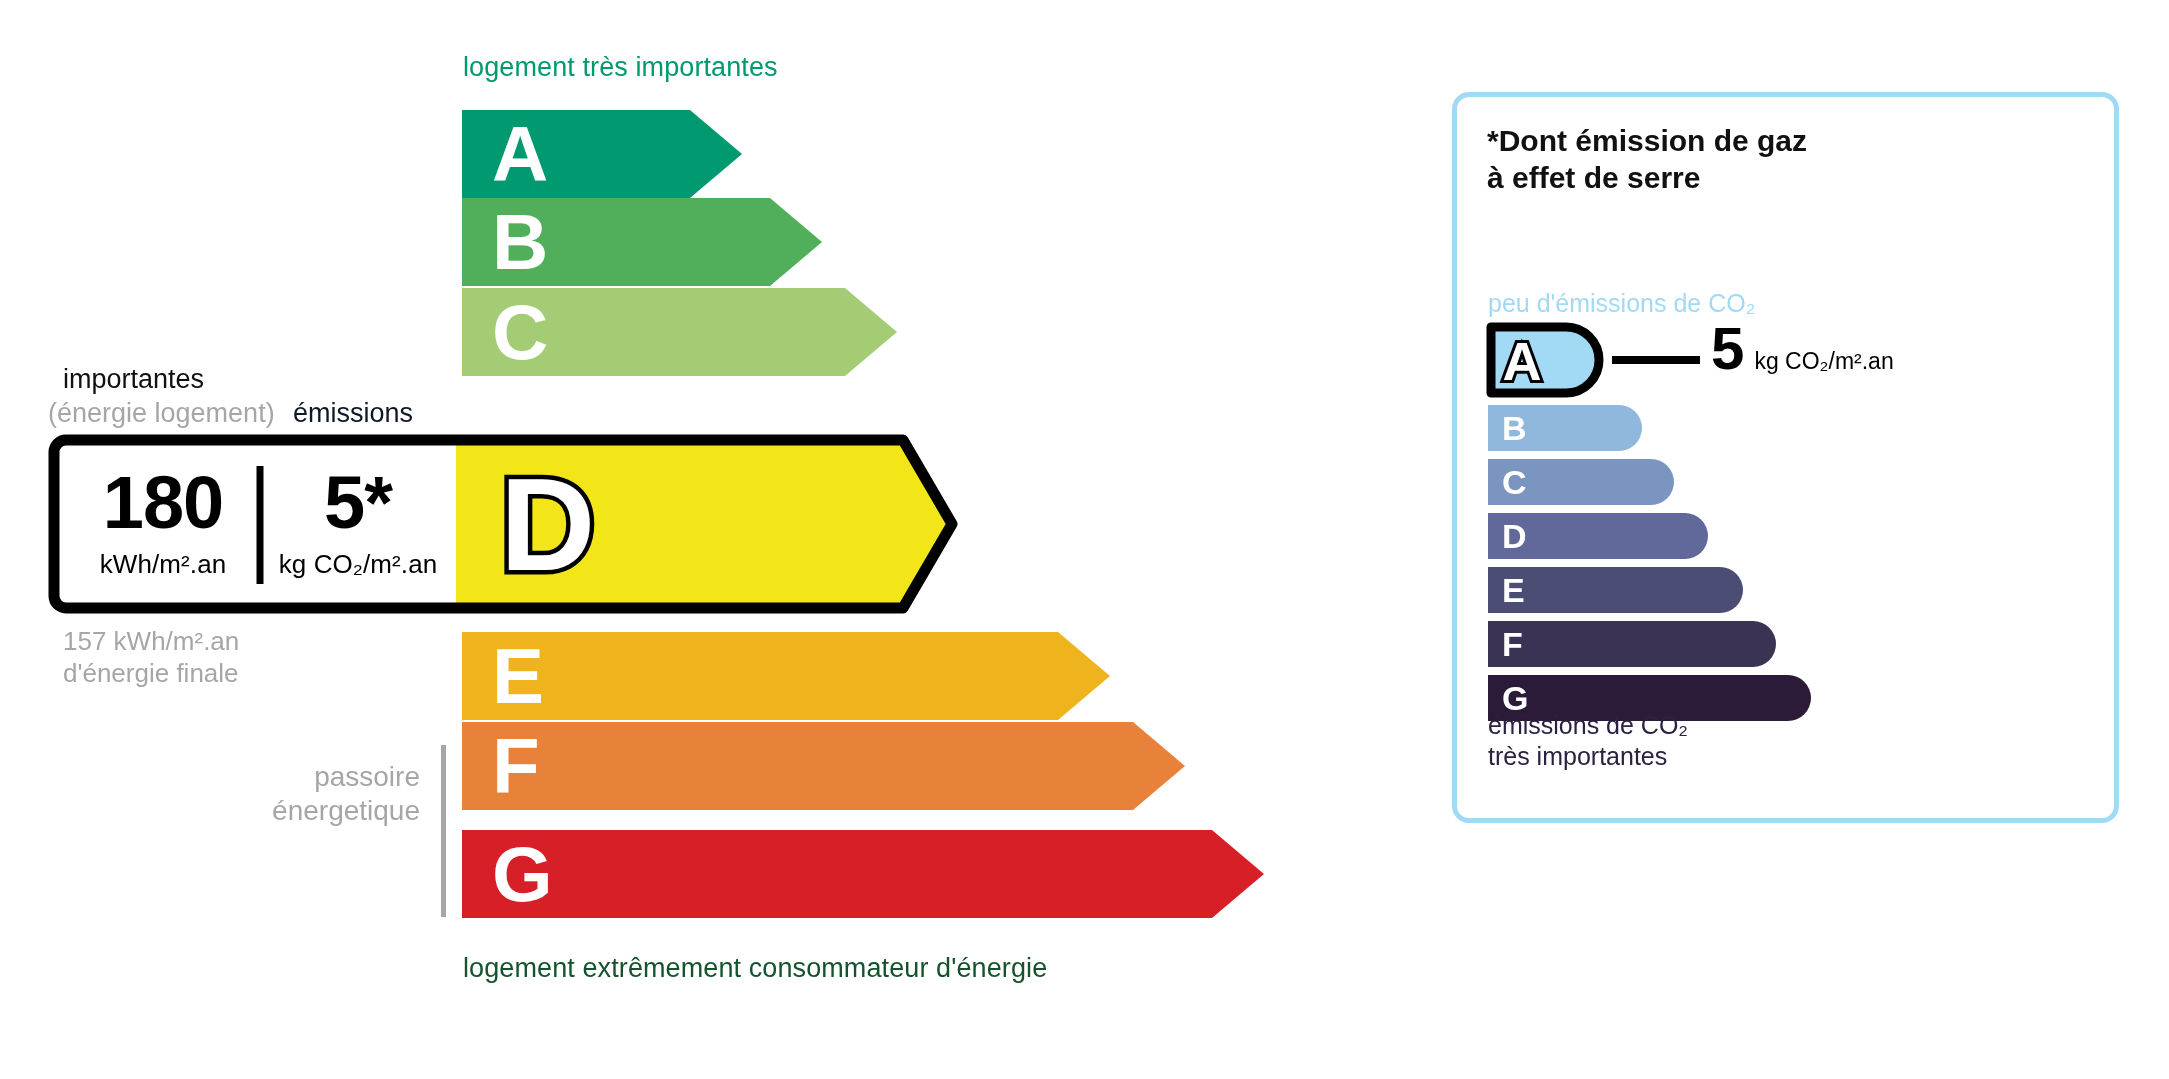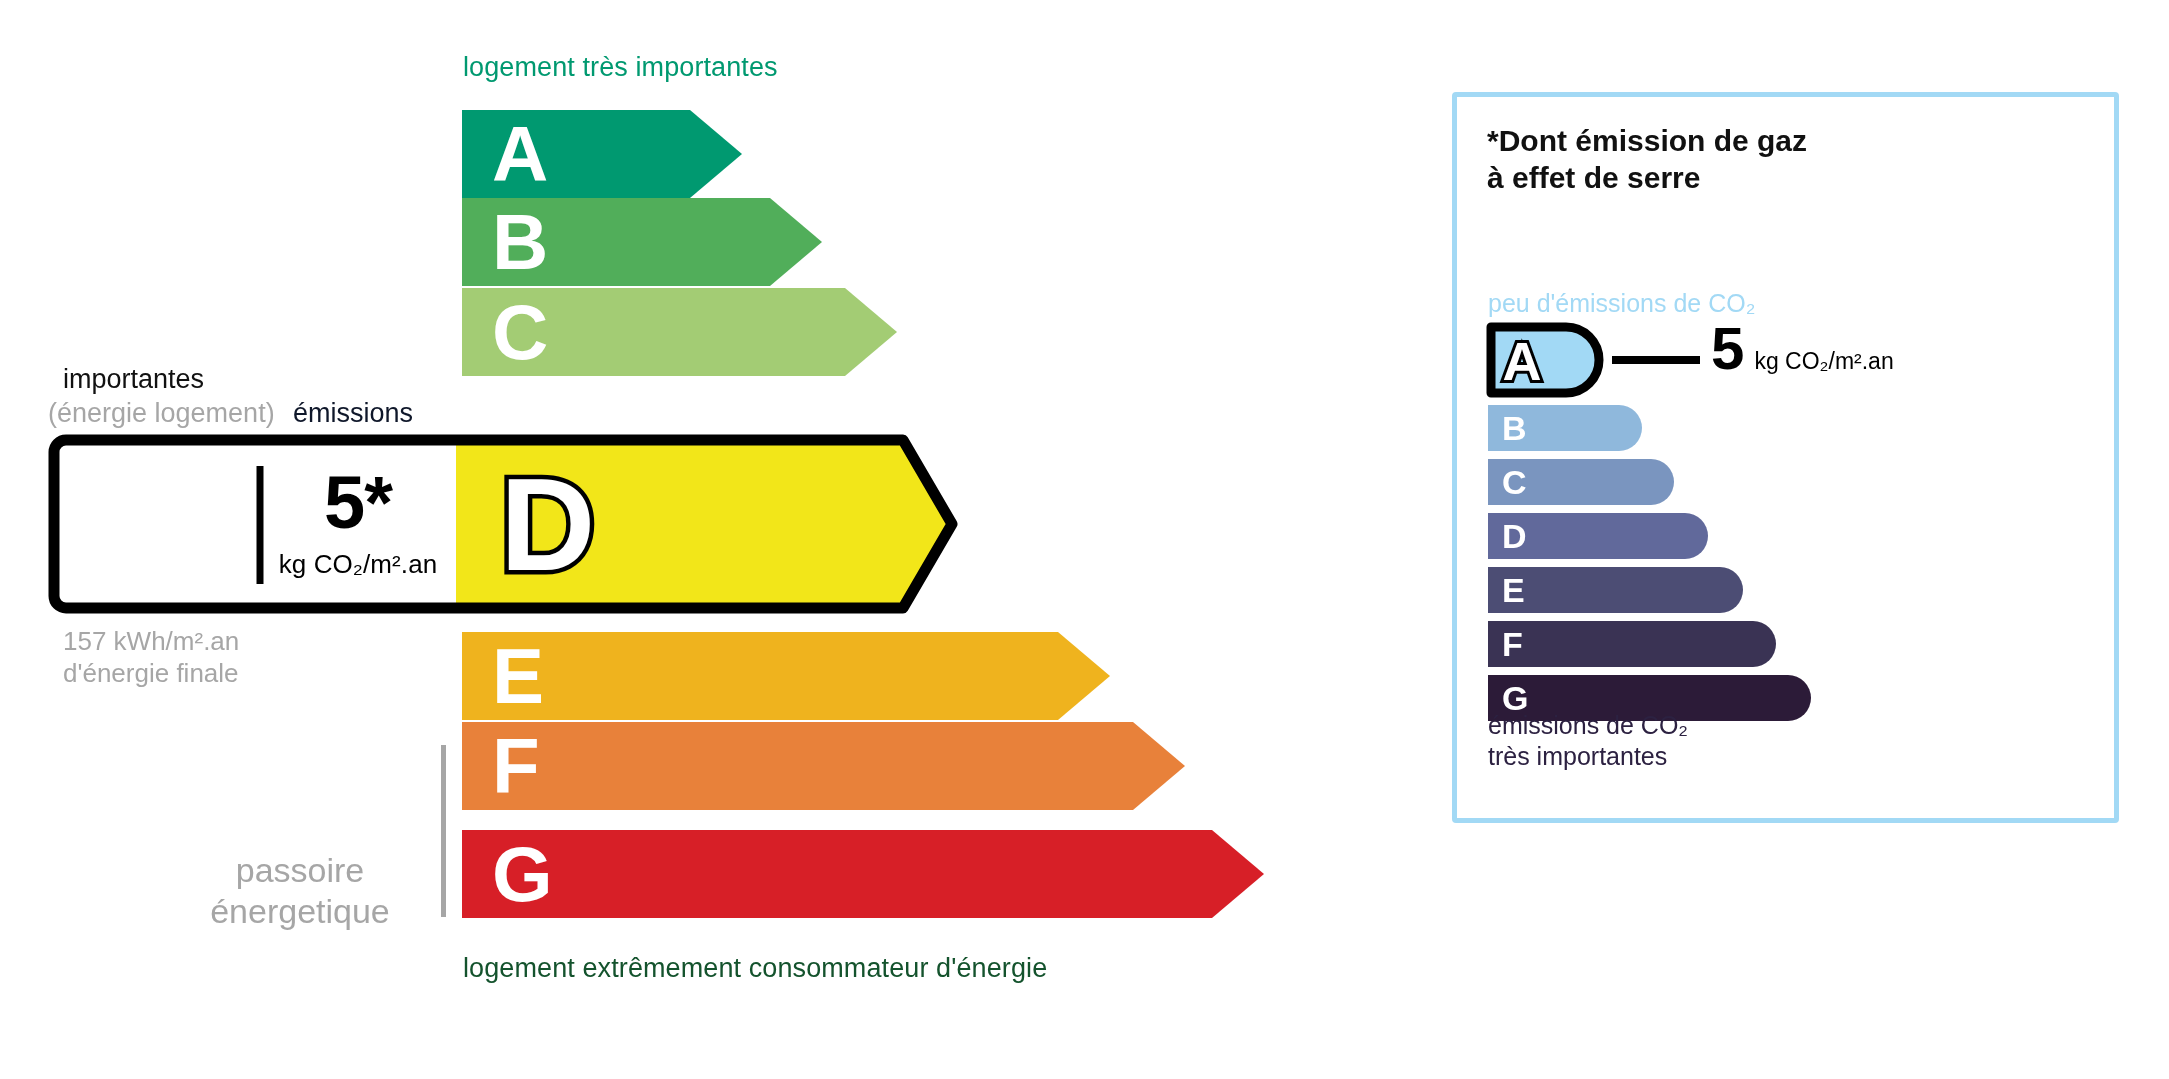--- a/index.html
+++ b/index.html
@@ -45,28 +45,28 @@
   .sub-note{
     position:absolute;left:63px;top:626px;
     font-size:26px;line-height:1.22;color:#A6A6A6;white-space:nowrap;
   }
 
   
   #passoire-line{
     position:absolute;left:441px;top:745px;width:5px;height:172px;background:#A6A6A6;
   }
   #passoire-text{
-    position:absolute;left:180px;top:850px;width:240px;text-align:center;
-    font-size:34px;line-height:1.22;color:#A6A6A6;
+    position:absolute;left:180px;top:760px;width:240px;text-align:right;
+    font-size:28px;line-height:1.22;color:#A6A6A6;
   }
 
   
   #co2-panel{
     position:absolute;left:1452px;top:92px;width:667px;height:731px;
-    border:5px solid #A2D9F5;border-radius:4px;box-sizing:border-box;background:#fff;
+    border:5px solid #A2D9F5;border-radius:17px;box-sizing:border-box;background:#fff;
   }
   #co2-title{
     position:absolute;left:30px;top:25px;
     font-size:30px;font-weight:bold;line-height:1.24;color:#111;white-space:nowrap;
   }
   #co2-top-label{
     position:absolute;left:31px;top:192px;
     font-size:25px;color:#A2D9F5;white-space:nowrap;text-align:right;
   }
   #co2-bottom-label{
@@ -139,20 +139,24 @@
 
       <path d="M18,6 H408 V174 H18 a12,12 0 0 1 -12,-12 V18 a12,12 0 0 1 12,-12 Z" fill="#ffffff"></path>
 
       <path d="M18,6 H855 L904,90 L855,174 H18 a12,12 0 0 1 -12,-12 V18 a12,12 0 0 1 12,-12 Z" fill="none" stroke="#000" stroke-width="11" stroke-linejoin="round"></path>
 
       <line x1="212" y1="32" x2="212" y2="150" stroke="#000" stroke-width="7"></line>
 
       <text x="452" y="90" font-family="Liberation Sans, sans-serif" font-size="132" font-weight="bold" fill="#ffffff" stroke="#000" stroke-width="9" paint-order="stroke" dominant-baseline="central" text-anchor="start" id="d-letter-text">D</text>
     </svg>
 
+    <div class="val-block" style="left:18px;width:194px;">
+      <span class="val-num">180</span>
+      <span class="val-unit">kWh/m².an</span>
+    </div>
 
     <div class="val-block" style="left:212px;width:196px;">
       <span class="val-num">5*</span>
       <span class="val-unit">kg CO₂/m².an</span>
     </div>
   </div>
 
   <div class="sub-note nosel">
     <div>157 kWh/m².an</div>
     <div>d'énergie finale</div>

